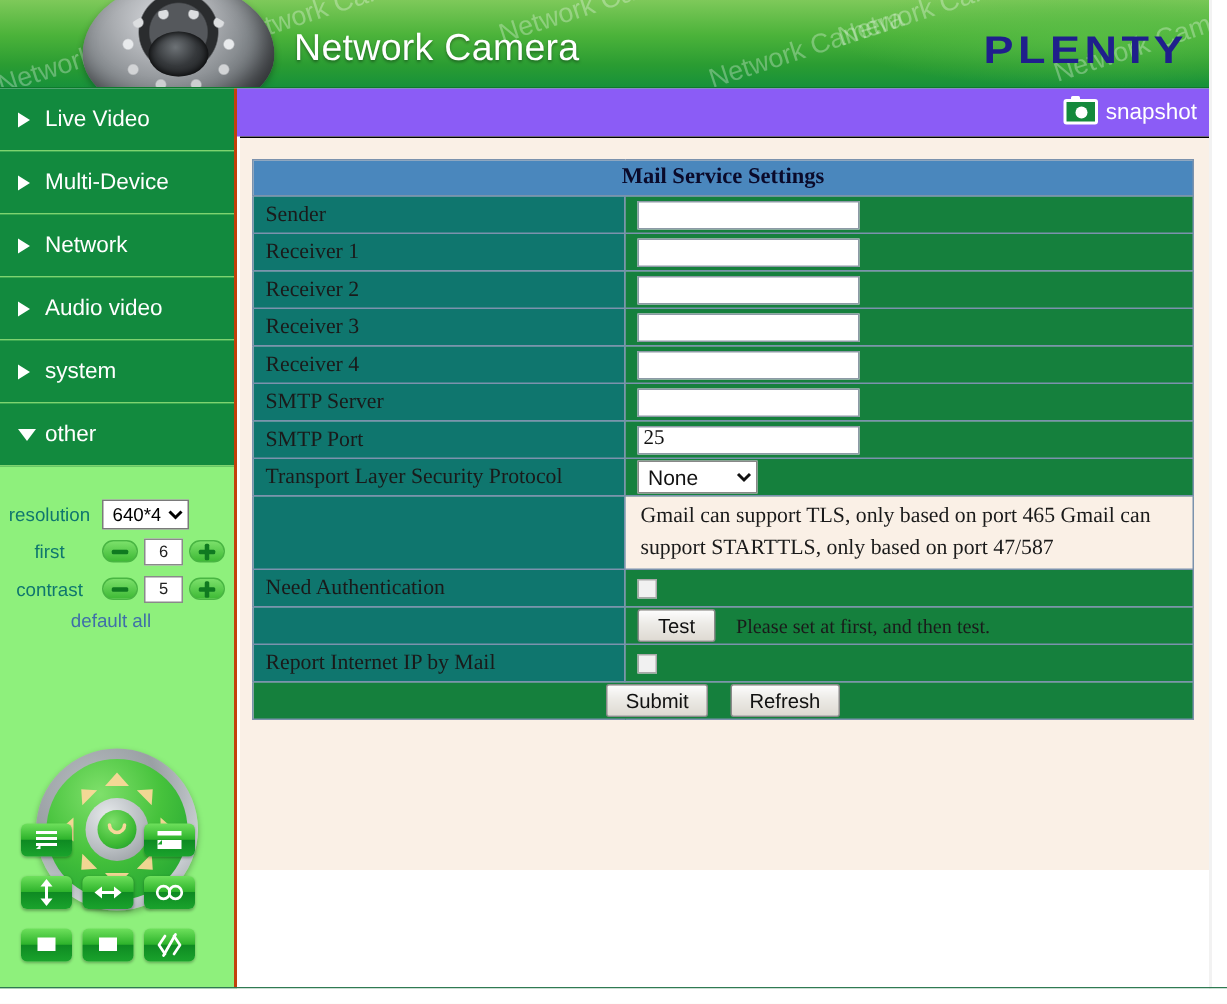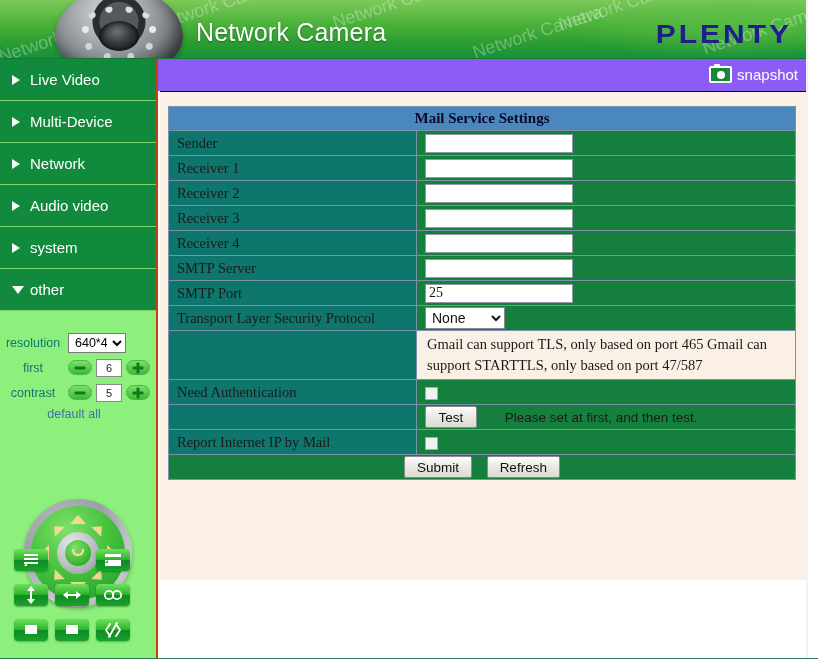--- a/index.html
+++ b/index.html
@@ -345,24 +345,24 @@
     padding: 0 12px;
     background: linear-gradient(to bottom, #fdfdfd 0%, #eceae6 45%, #dedad2 100%);
     border: 1px solid #8a8a8a;
     border-radius: 2px;
     font-family: "Liberation Sans", sans-serif;
     font-size: 13.5px;
     color: #111;
     cursor: pointer;
   }
   .hint {
-    font-family: Liberation Sans, sans-serif;
+    font-family: Liberation Serif, serif;
     font-size: 13.5px;
     color: #1a1a1a;
-    margin-left: 24px;
+    margin-left: 10px;
   }
   .center-cell { text-align: center; }
 
   
   #right-edge {
     position: absolute; left: 806px; top: 0;
     width: 2px; height: 659px;
     background: #f2f2f2;
   }
   #content-right-border {

